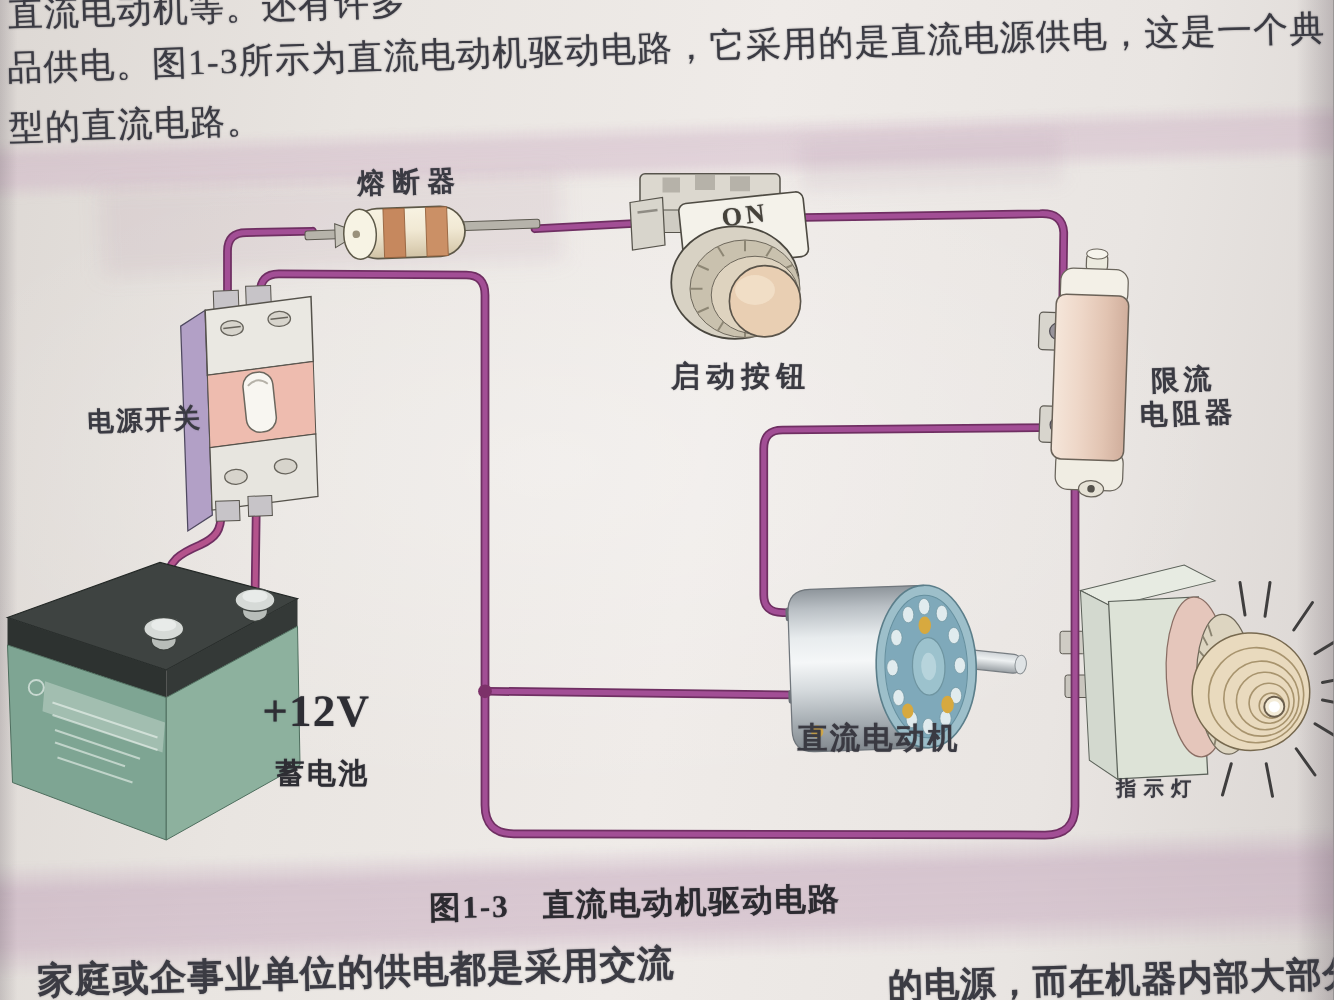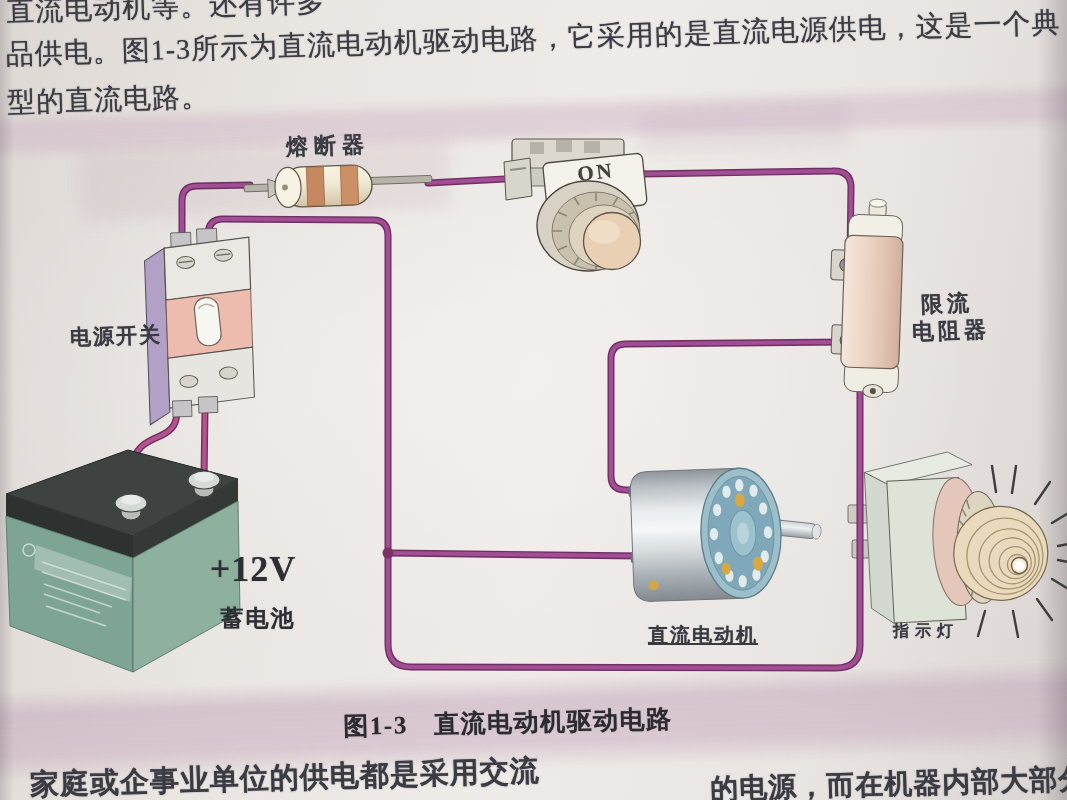--- a/index.html
+++ b/index.html
@@ -290,26 +290,27 @@
       <line x1="1058" y1="560" x2="1074" y2="563"></line>
       <line x1="1052" y1="579" x2="1070" y2="590"></line>
       <line x1="1037" y1="599" x2="1052" y2="620"></line>
       <line x1="1013" y1="611" x2="1018" y2="637"></line>
       <line x1="985" y1="611" x2="978" y2="636"></line>
     </g>
   </svg>
 
   <div class="fig-label" style="left:328px;top:131px;font-size:22px;letter-spacing:6px;transform:translateX(-50%) rotate(-2deg);">熔断器</div>
   <div class="fig-label" style="left:596px;top:160px;font-size:21px;letter-spacing:3px;font-weight:700;color:#45423a;transform:translateX(-50%) rotate(-7deg);">ON</div>
+  <div class="fig-label" style="left:593px;top:286px;font-size:23px;letter-spacing:5px;">启动按钮</div>
   <div class="fig-label" style="left:947px;top:289px;font-size:22px;letter-spacing:4px;transform:translateX(-50%) rotate(-2deg);">限流</div>
   <div class="fig-label" style="left:951px;top:316px;font-size:22px;letter-spacing:4px;transform:translateX(-50%) rotate(-2deg);">电阻器</div>
   <div class="fig-label" style="left:116px;top:322px;font-size:21px;letter-spacing:2px;transform:translateX(-50%) rotate(-2deg);">电源开关</div>
   <div class="fig-label" style="left:253px;top:548px;font-size:36px;letter-spacing:1px;font-weight:700;color:#2e2e34;">+12V</div>
   <div class="fig-label" style="left:258px;top:575px;font-size:23px;letter-spacing:2px;font-weight:700;color:#2e2e34;margin-top:28px;">蓄电池</div>
-  <div class="fig-label" style="left:703px;top:622px;font-size:20px;letter-spacing:2px;text-decoration:underline;">直流电动机</div>
+  <div class="fig-label" style="left:703px;top:574px;font-size:24px;letter-spacing:2px;">直流电动机</div>
   <div class="fig-label" style="left:926px;top:621px;font-size:16px;letter-spacing:6px;">指示灯</div>
 
   <div class="caption" style="left:508px;top:706px;">图1-3　直流电动机驱动电路</div>
 
   <div style="position:absolute;left:0;top:0;width:1067px;height:800px;transform:rotate(-1.6deg);transform-origin:0 0;pointer-events:none;">
     <div class="para-line" style="left:8px;top:766px;font-size:29px;font-weight:600;">家庭或企事业单位的供电都是采用交流</div>
     <div class="para-line" style="left:688px;top:790px;font-size:28px;font-weight:600;">的电源，而在机器内部大部分电</div>
   </div>
 
 </div>

